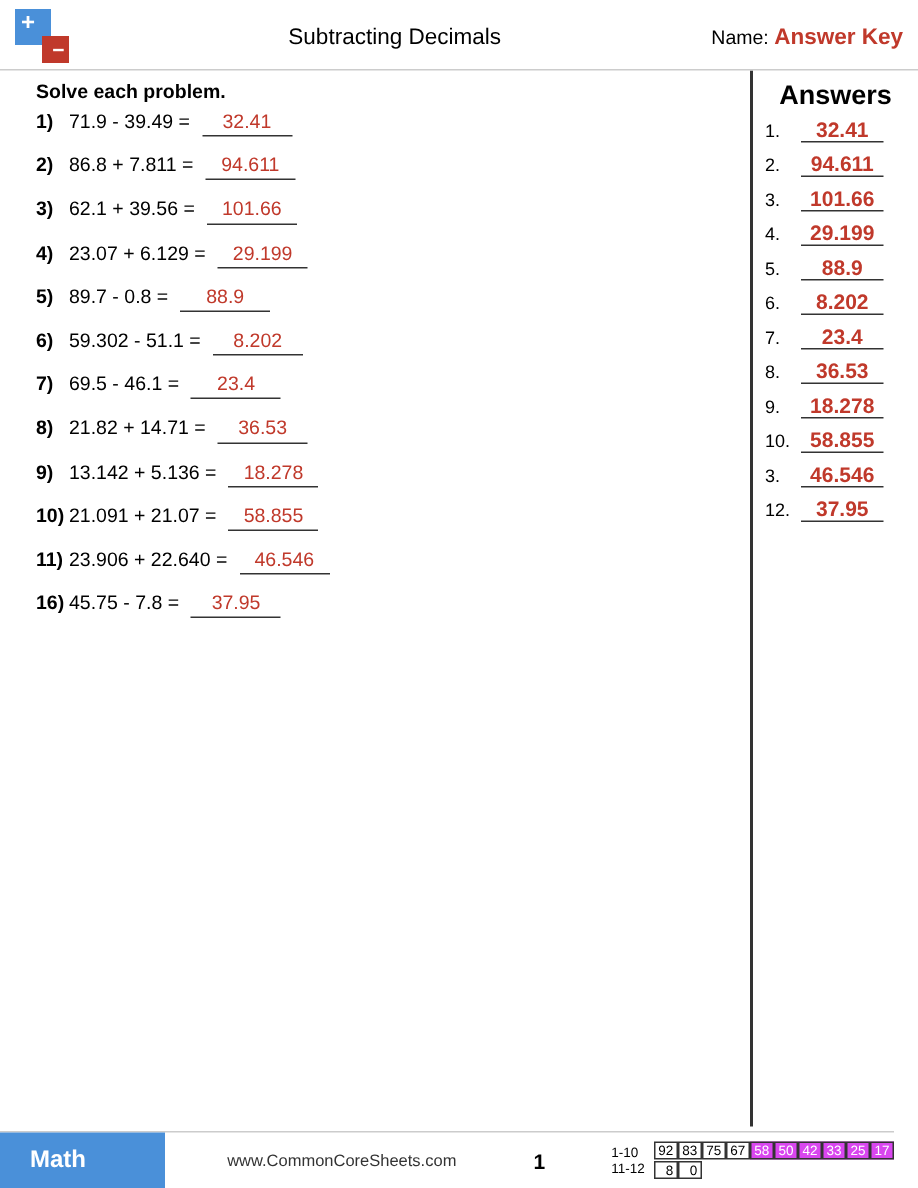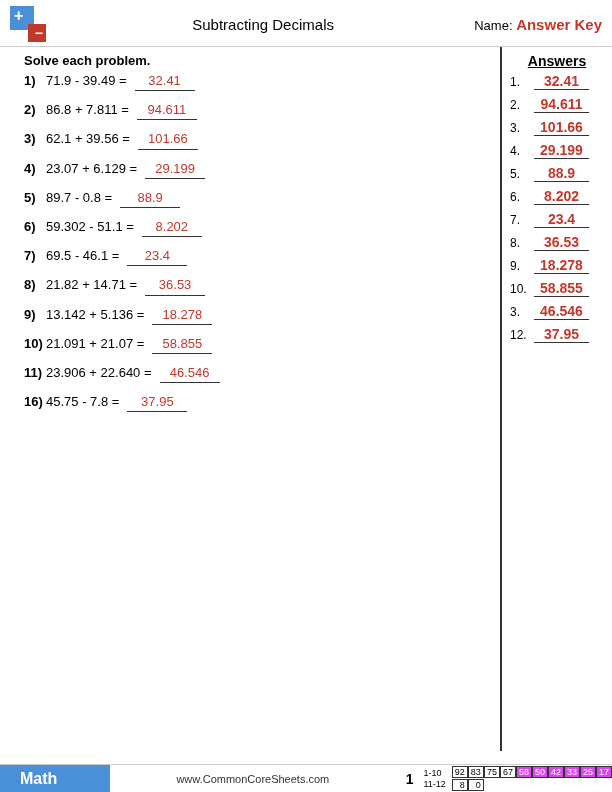--- a/index.html
+++ b/index.html
@@ -90,22 +90,21 @@
 
     
     .answer-key-section {
       width: 110px;
       padding: 6px 8px;
     }
 
     .answers-header {
       text-align: center;
       font-weight: bold;
-      font-size: 14px;
-      text-decoration: underline;
+      font-size: 18px;
       margin-bottom: 4px;
     }
 
     .answer-key-row {
       display: flex;
       align-items: baseline;
       justify-content: flex-start;
       margin-bottom: 6px;
       font-size: 13px;
     }
@@ -124,22 +123,22 @@
       padding: 0 4px;
       min-width: 55px;
       text-align: center;
     }
 
     
     .footer {
       position: absolute;
       bottom: 0;
       left: 0;
-      right: 0;
-      height: 28px;
+      right: 16px;
+      height: 38px;
       border-top: 1px solid #ccc;
       display: flex;
       align-items: center;
     }
 
     .footer-math-box {
       background: #4a90d9;
       color: white;
       font-weight: bold;
       font-size: 16px;
@@ -169,20 +168,21 @@
       font-size: 9px;
       line-height: 1.2;
       margin-right: 4px;
     }
 
     .footer-right {
       display: flex;
       align-items: center;
       font-size: 9px;
       gap: 2px;
+      margin-left: 34px;
     }
 
     .stat-cell {
       display: inline-block;
       border: 1px solid #333;
       padding: 0 2px;
       min-width: 16px;
       text-align: right;
     }
     .stat-cell-highlight {

